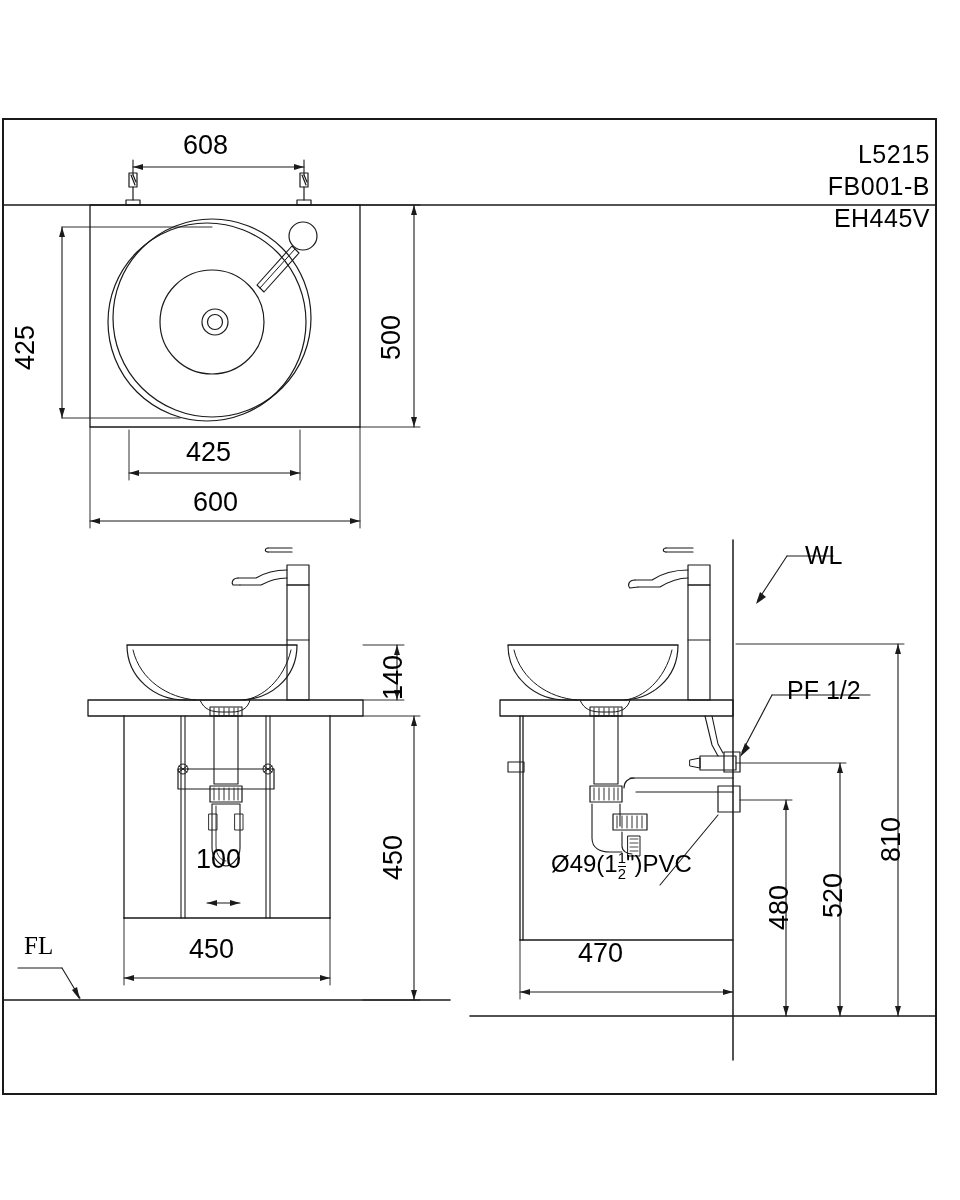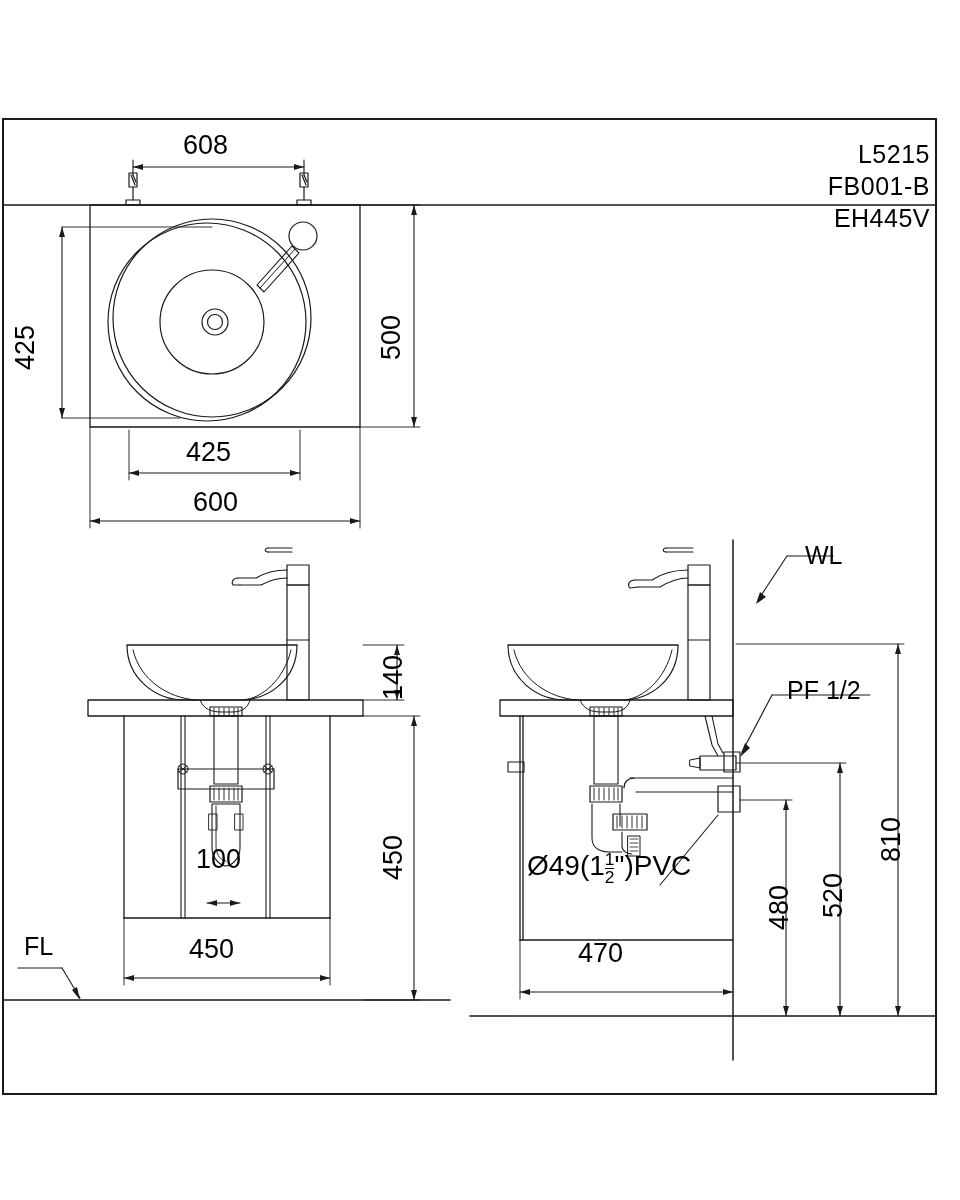--- a/index.html
+++ b/index.html
@@ -7,21 +7,21 @@
   #sheet{position:absolute;left:0;top:0;width:960px;height:1200px;background:#fff;}
   #border{position:absolute;left:2px;top:118px;width:935px;height:977px;border:2px solid #1a1a1a;box-sizing:border-box;background:#fff;}
   svg{position:absolute;left:0;top:0;}
   .tb{position:absolute;right:30px;top:138px;text-align:right;line-height:1.28;font-size:25px;letter-spacing:.5px;}
   .dim{position:absolute;font-size:27px;letter-spacing:0px;white-space:nowrap;}
   .dim.v{transform-origin:0 0;}
   .lbl{position:absolute;font-size:25px;white-space:nowrap;}
   .frac{display:inline-block;vertical-align:-0.45em;font-size:.62em;line-height:.98;text-align:center;}
   .frac .n{display:block;}
   .frac .d{display:block;border-top:1.4px solid #000;}
-  .small{font-size:28px;}
+  .small{font-size:24px;margin-left:24px;}
 </style>
 </head>
 <body>
 
 <div id="sheet">
 
   <div id="border"></div>
 
   <svg width="960" height="1200" viewBox="0 0 960 1200">
     <g fill="none" stroke="#1a1a1a" stroke-width="1.6" stroke-linecap="round" stroke-linejoin="round">
@@ -309,21 +309,21 @@
   <div class="dim v" style="left:378px;top:700px;transform:rotate(-90deg);">140</div>
   <div class="dim v" style="left:378px;top:880px;transform:rotate(-90deg);">450</div>
   <div class="dim" style="left:196px;top:844px;">100</div>
   <div class="dim" style="left:189px;top:934px;">450</div>
 
   <div class="dim" style="left:578px;top:938px;text-align:center;">470</div>
   <div class="dim v" style="left:764px;top:930px;transform:rotate(-90deg);">480</div>
   <div class="dim v" style="left:818px;top:918px;transform:rotate(-90deg);">520</div>
   <div class="dim v" style="left:876px;top:862px;transform:rotate(-90deg);">810</div>
 
-  <div class="lbl" style="left:24px;top:932px;">FL</div>
+  <div class="lbl" style="left:24px;top:932px;font-family:Liberation Serif, serif;">FL</div>
   <div class="lbl" style="left:789px;top:541px;margin-left:16px;">WL</div>
   <div class="lbl" style="left:759px;top:676px;margin-left:28px;">PF  1/2</div>
 
   <div class="lbl small" style="left:527px;top:850px;">
     <span>Ø49(1</span><span class="frac"><span class="n">1</span><span class="d">2</span></span><span>")PVC</span>
   </div>
 
 </div>
 
 </body></html>

